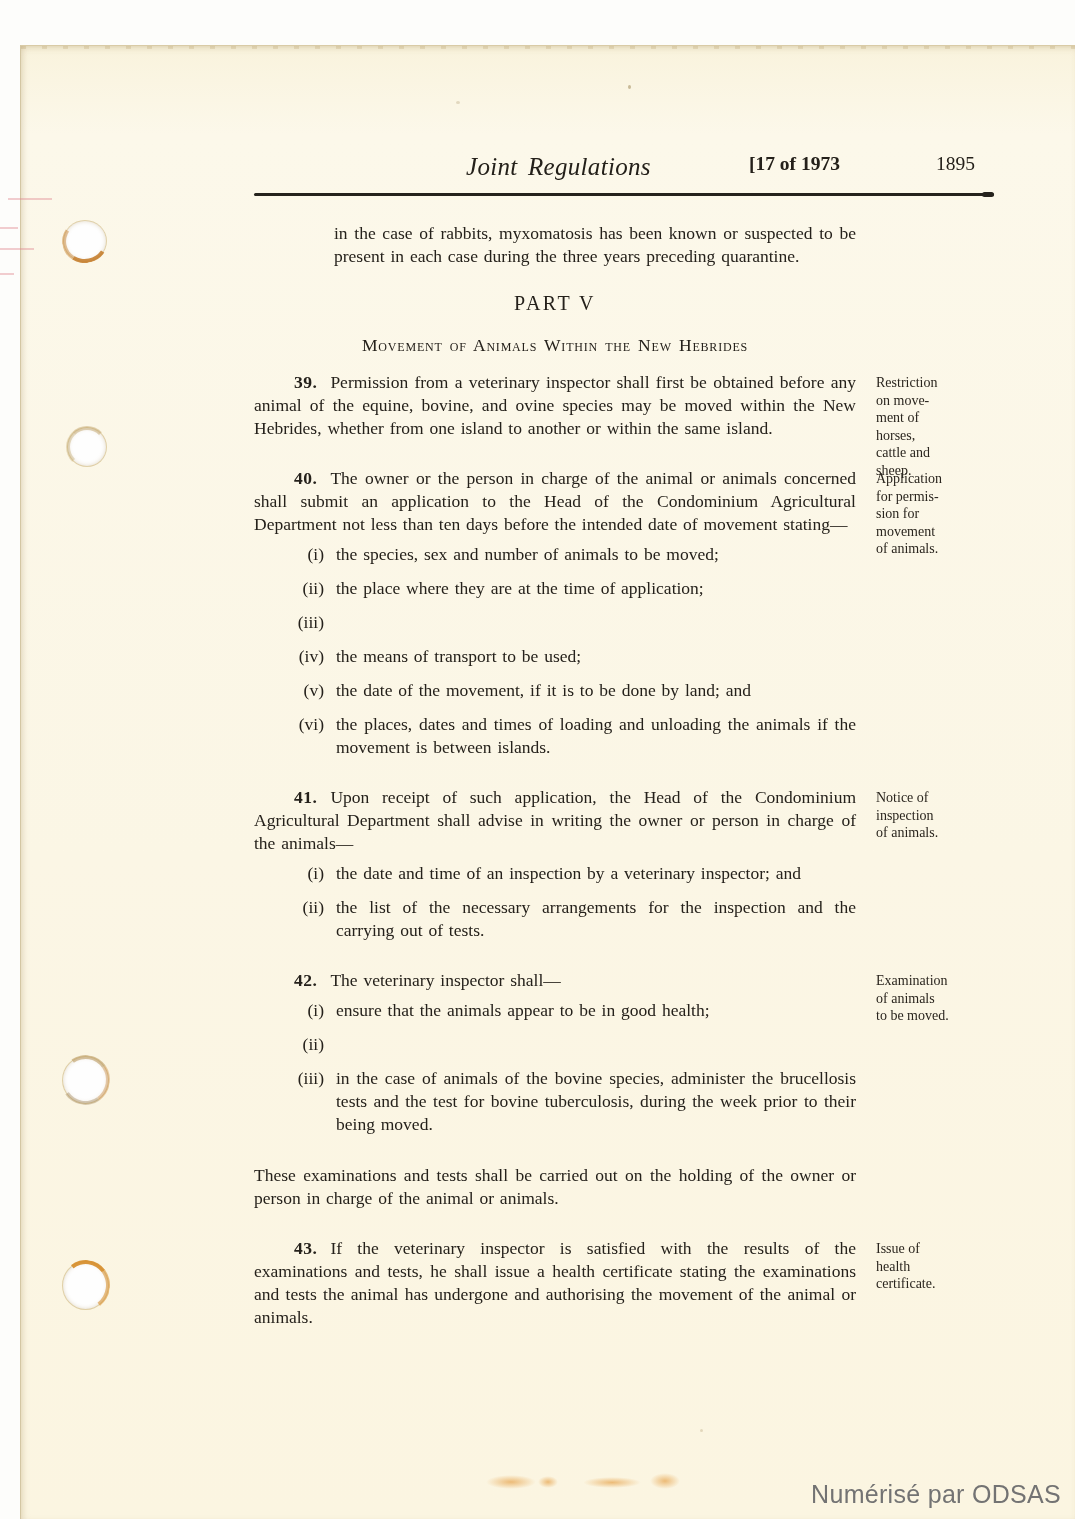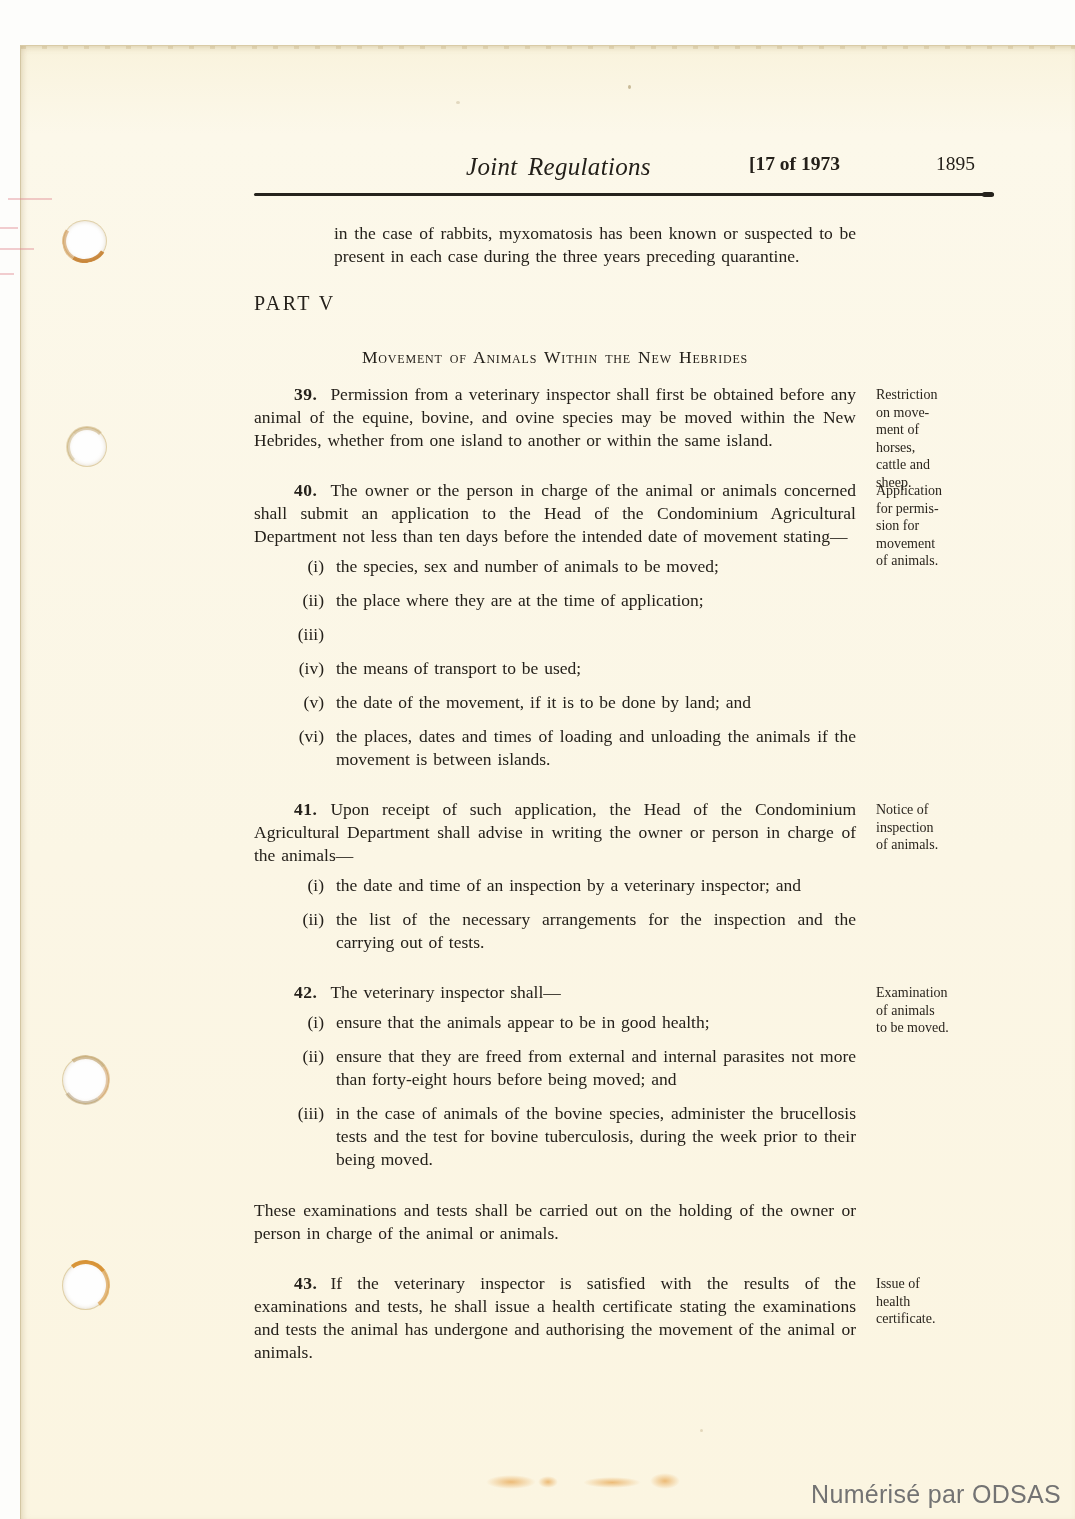--- a/index.html
+++ b/index.html
@@ -57,25 +57,25 @@
   
   .content {
     position: absolute; left: 233px; top: 176px; width: 602px;
     font-size: 17.5px; line-height: 23px; color: #25211b;
   }
   .intro {
     margin: 0 0 0 80px; width: 522px;
     text-align: justify; word-spacing: 1.5px;
   }
   .part-heading {
-    margin-top: 21px;
+    text-align: center; margin-top: 21px;
     font-size: 20px; letter-spacing: 2.5px; line-height: 28px;
   }
   .part-subheading {
-    text-align: center; margin-top: 28px;
+    text-align: center; margin-top: 16px;
     font-size: 17.5px; font-variant: small-caps;
     letter-spacing: .8px; line-height: 24px; word-spacing: 2px;
   }
   .sec { position: relative; }
   .sec-39 { margin-top: 14px; }
   .sec-40, .sec-41, .sec-42, .sec-43 { margin-top: 27px; }
   .para { text-align: justify; text-indent: 40px; word-spacing: 1.5px; }
   .secnum { font-weight: bold; margin-right: 13px; letter-spacing: .5px; }
   .items { margin-top: 7px; }
   .item { display: flex; }
@@ -226,21 +226,20 @@
 
       <section class="sec sec-42">
         <div class="para"><span class="secnum">42.</span><span>The veterinary inspector shall—</span></div>
         <div class="items">
           <div class="item">
               <span class="ilabel">(i)</span>
               <span class="itext">ensure that the animals appear to be in good health;</span>
             </div>
           <div class="item">
               <span class="ilabel">(ii)</span>
-              <span class="itext">ensure that they are freed from external and internal parasites not more than forty-eight hours before being moved; and</span>
             </div>
           <div class="item">
               <span class="ilabel">(iii)</span>
               <span class="itext">in the case of animals of the bovine species, administer the brucellosis tests and the test for bovine tuberculosis, during the week prior to their being moved.</span>
             </div>
         </div>
         <div class="closing">These examinations and tests shall be carried out on the holding of the owner or person in charge of the animal or animals.</div>
         <div class="note">
           <div>Examination</div>
           <div>of animals</div>

